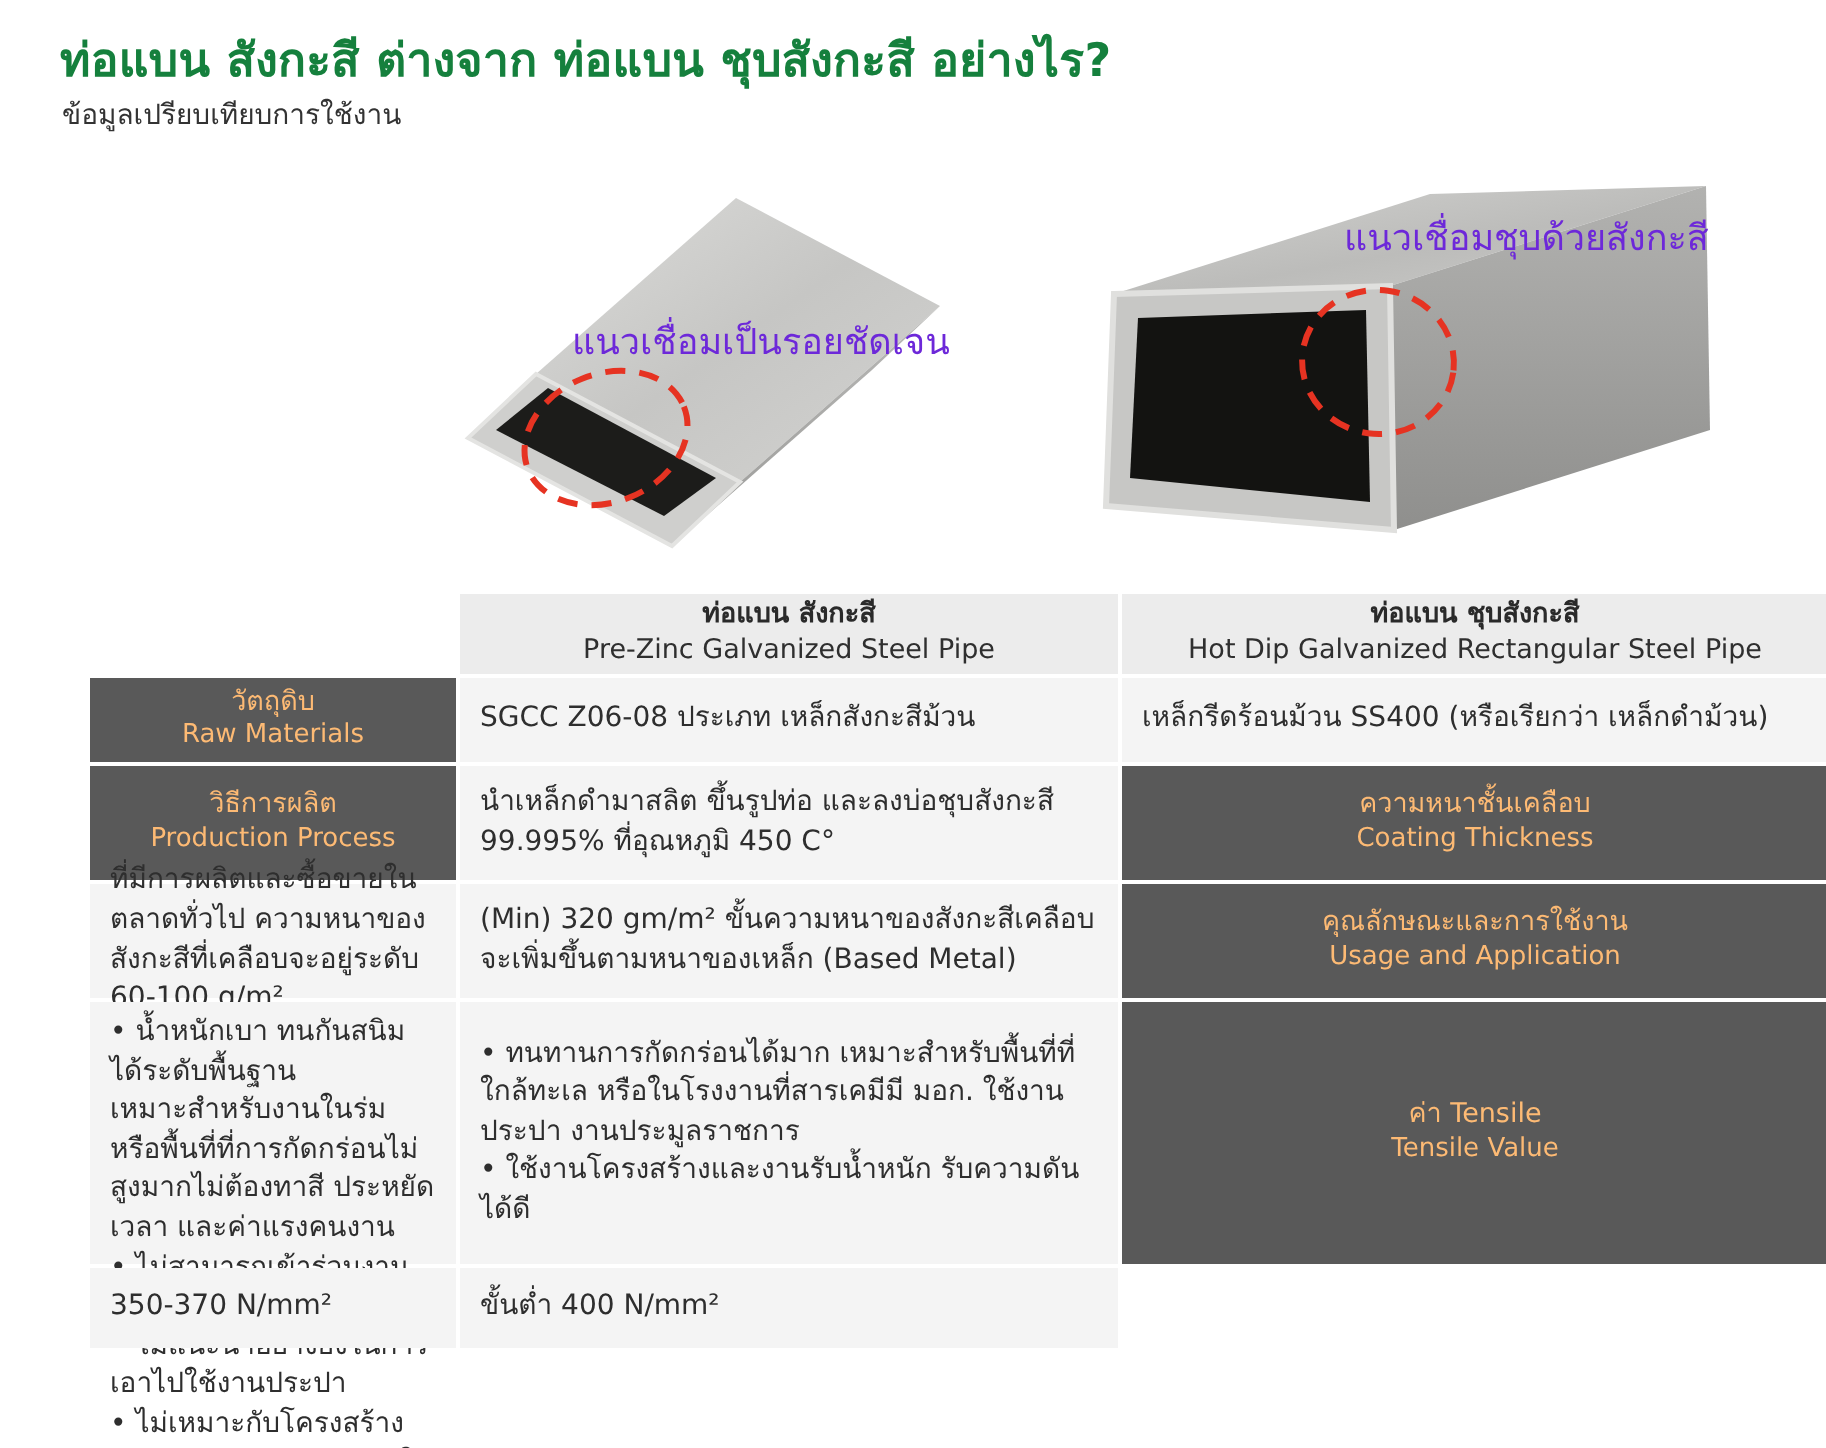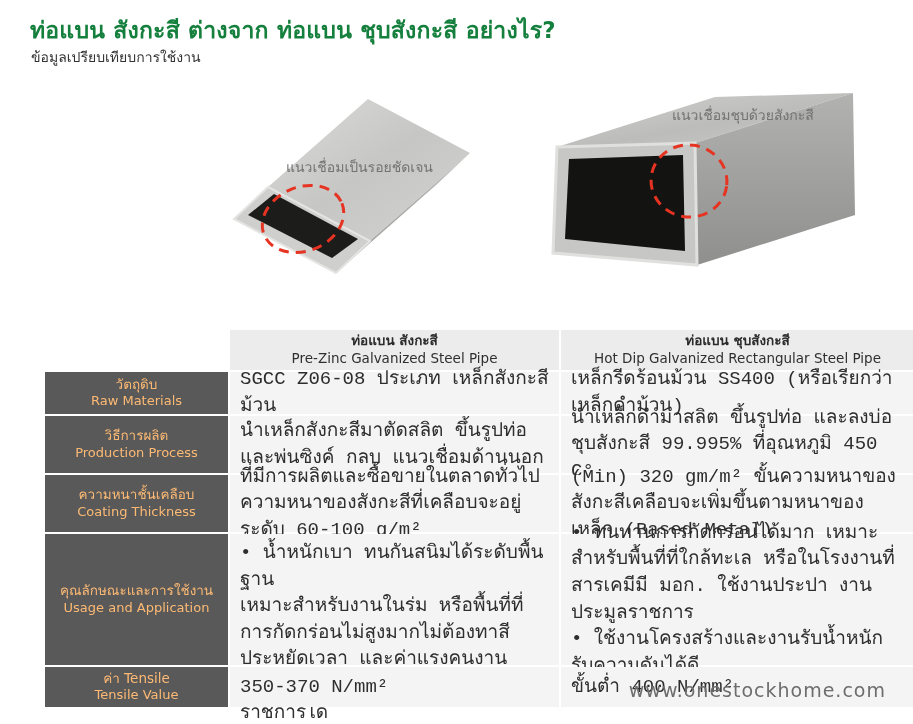--- a/index.html
+++ b/index.html
@@ -7,37 +7,37 @@
   .page{position:relative;width:913px;height:724px;background:#fff;overflow:hidden;}
 
   
   .title{position:absolute;left:30px;top:12px;font-size:23px;font-weight:600;color:#15803d;letter-spacing:.2px;}
   .subtitle{position:absolute;left:31px;top:46px;font-size:14px;color:#333;}
 
   
   .photo{position:absolute;}
   .photo-left{left:228px;top:95px;width:247px;height:195px;}
   .photo-right{left:545px;top:85px;width:320px;height:205px;}
-  .caption{position:absolute;font-size:14px;color:#737373;white-space:nowrap;}
+  .caption{position:absolute;font-size:18px;color:#6d28d9;white-space:nowrap;}
   .caption-left{left:286px;top:156px;}
   .caption-right{left:672px;top:104px;}
 
   
   .cmp-table{position:absolute;left:45px;top:297px;display:grid;
     grid-template-columns:183px 329px 353px;
     grid-template-rows:40px 42px 57px 57px 131px 40px;
-    gap:2px;margin-top:33px;}
+    gap:2px;}
   .spacer{background:transparent;}
   .col-head{background:#ececec;display:flex;flex-direction:column;align-items:center;justify-content:center;line-height:1.3;}
   .col-head .th{font-size:13.5px;color:#2a2a2a;font-weight:600;}
   .col-head .en{font-size:13.5px;color:#2f2f2f;}
   .row-label{background:#595959;color:#fdba74;display:flex;flex-direction:column;align-items:center;justify-content:center;text-align:center;line-height:1.3;padding:2px 6px;box-sizing:border-box;}
   .row-label .th{font-size:13.5px;}
   .row-label .en{font-size:13px;}
-  .cell{background:#f4f4f4;color:#2e2e2e;font-size:19px;line-height:1.4;padding:6px 10px;box-sizing:border-box;white-space:pre-line;display:flex;flex-direction:column;justify-content:center;font-family:Liberation Mono, monospace;}
+  .cell{background:#f4f4f4;color:#2e2e2e;font-size:14px;line-height:1.4;padding:6px 10px;box-sizing:border-box;white-space:pre-line;display:flex;flex-direction:column;justify-content:center;}
   .cell.top{justify-content:flex-start;}
 
   
   .footer-url{position:absolute;right:27px;top:679px;font-size:19px;color:#6d6d6d;letter-spacing:1px;text-decoration:none;}
 </style>
 </head>
 <body>
 
 <div class="page">
 
@@ -103,21 +103,20 @@
       <div class="th">วัตถุดิบ</div>
       <div class="en">Raw Materials</div>
     </div>
     <div class="cell">SGCC Z06-08 ประเภท เหล็กสังกะสีม้วน</div>
     <div class="cell">เหล็กรีดร้อนม้วน SS400 (หรือเรียกว่า เหล็กดำม้วน)</div>
 
     <div class="row-label">
       <div class="th">วิธีการผลิต</div>
       <div class="en">Production Process</div>
     </div>
-    <div class="cell">นำเหล็กสังกะสีมาตัดสลิต ขึ้นรูปท่อ และพ่นซิงค์ กลบ  แนวเชื่อมด้านนอก</div>
     <div class="cell">นำเหล็กดำมาสลิต ขึ้นรูปท่อ และลงบ่อชุบสังกะสี 99.995% ที่อุณหภูมิ 450 C°</div>
 
     <div class="row-label">
       <div class="th">ความหนาชั้นเคลือบ</div>
       <div class="en">Coating Thickness</div>
     </div>
     <div class="cell">ที่มีการผลิตและซื้อขายในตลาดทั่วไป ความหนาของสังกะสีที่เคลือบจะอยู่ระดับ 60-100 g/m²</div>
     <div class="cell">(Min) 320 gm/m² ขั้นความหนาของสังกะสีเคลือบจะเพิ่มขึ้นตามหนาของเหล็ก (Based Metal)</div>
 
     <div class="row-label">
@@ -133,15 +132,14 @@
 • ใช้งานโครงสร้างและงานรับน้ำหนัก รับความดันได้ดี</div>
 
     <div class="row-label">
       <div class="th">ค่า Tensile</div>
       <div class="en">Tensile Value</div>
     </div>
     <div class="cell">350-370 N/mm²</div>
     <div class="cell">ขั้นต่ำ 400 N/mm²</div>
   </div>
 
-  <a class="footer-url" href="#">www.onestockhome.com</a>
 
 </div>
 
 </body></html>

